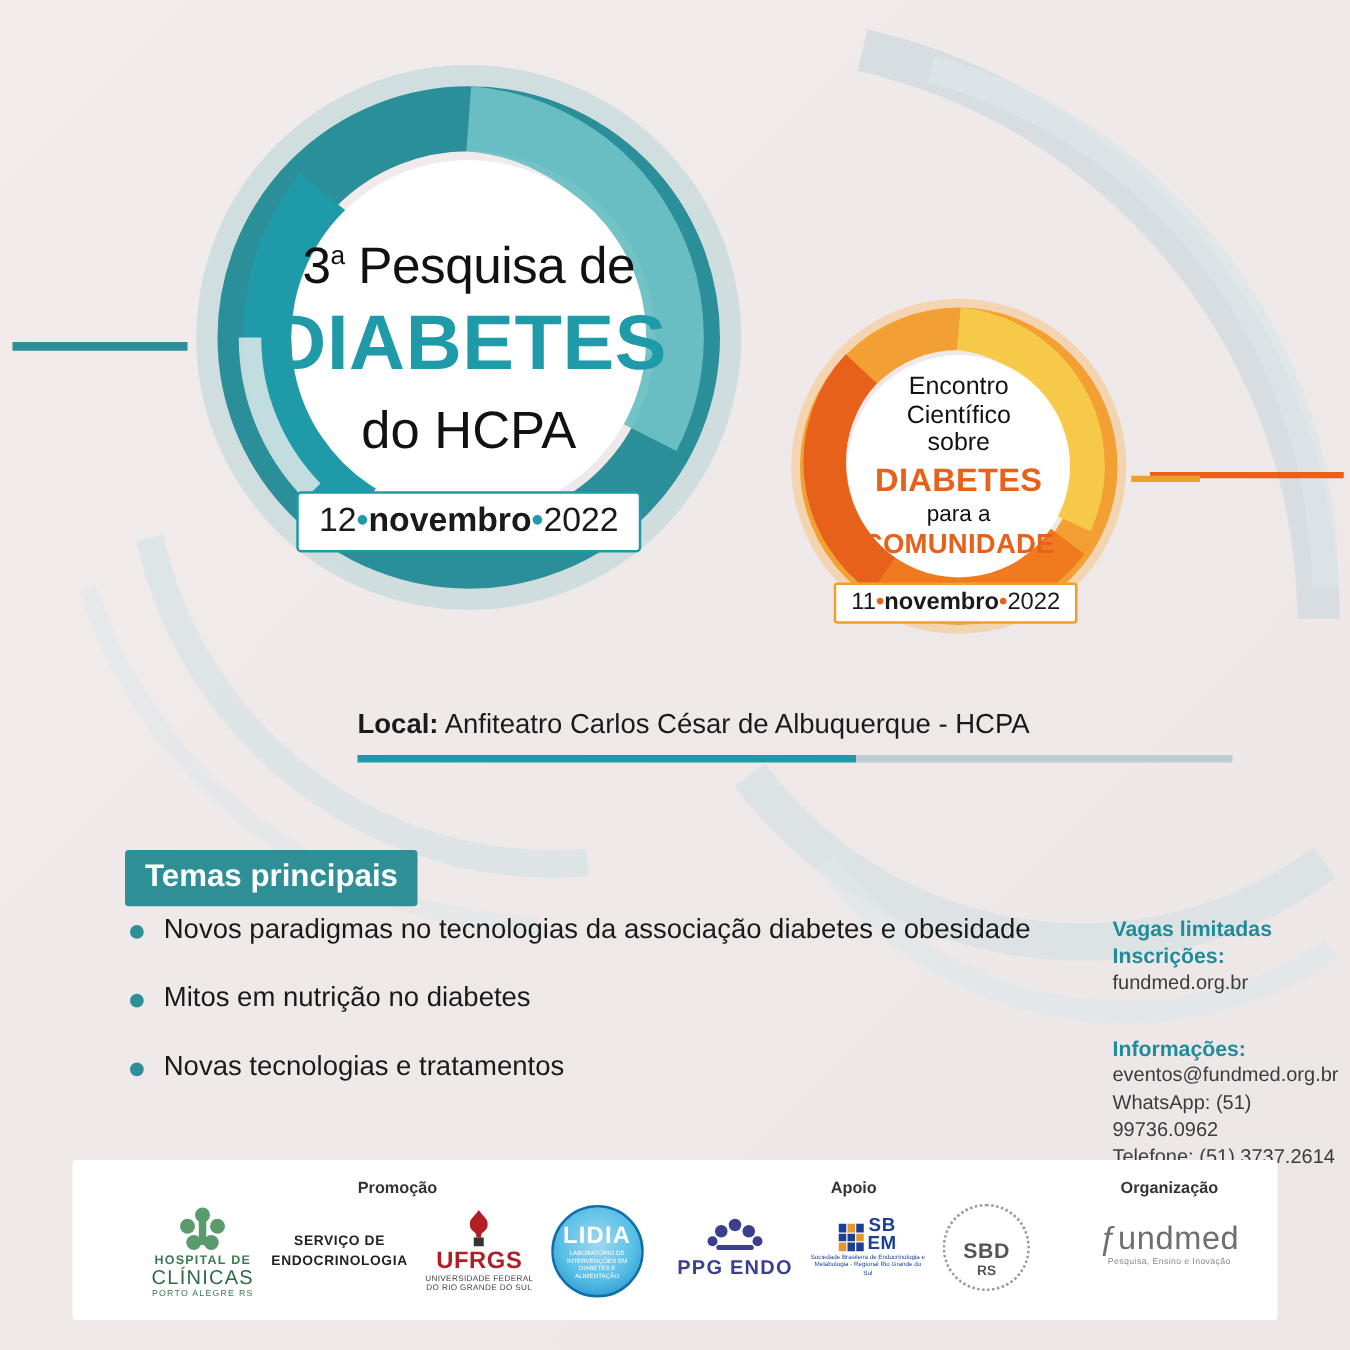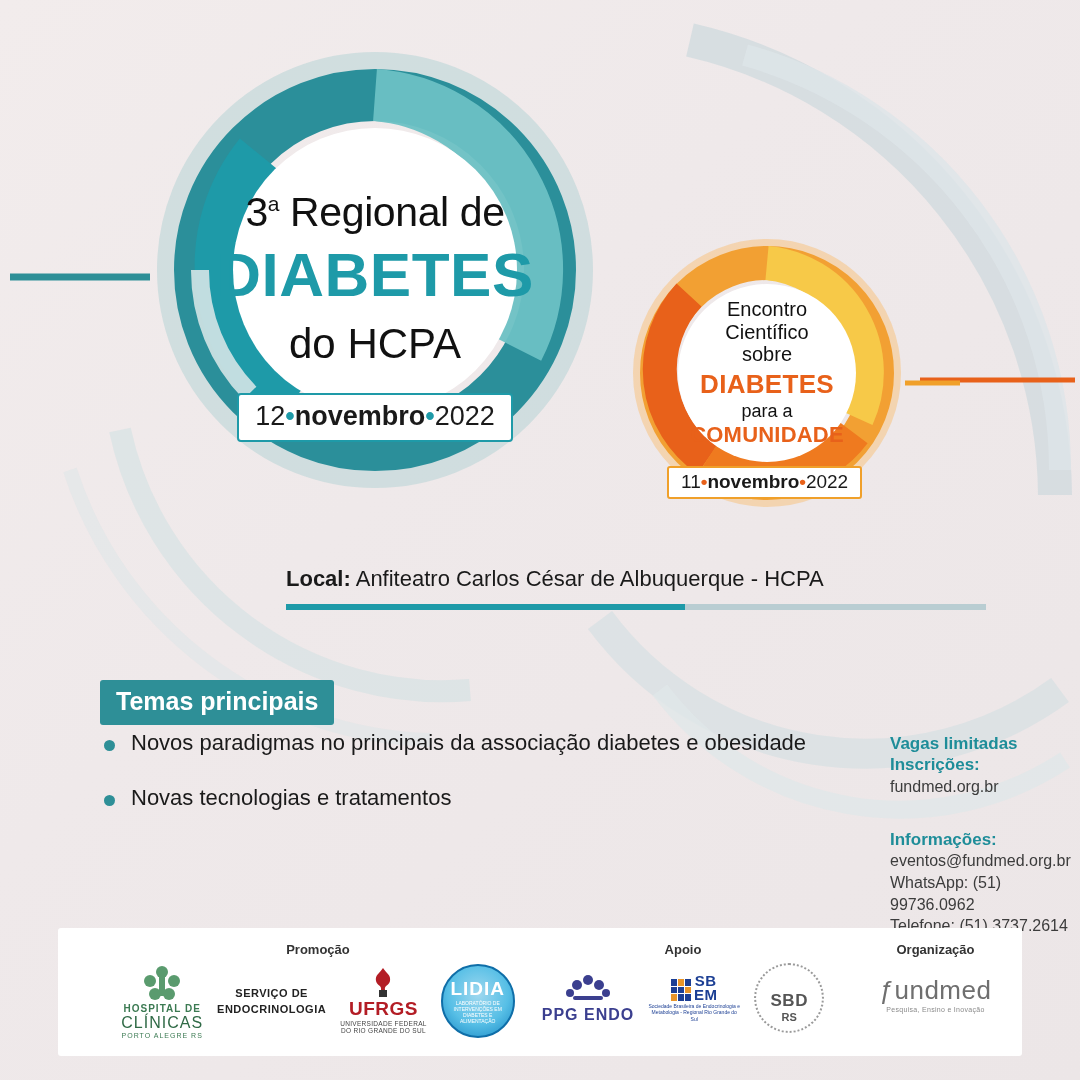--- a/index.html
+++ b/index.html
@@ -189,21 +189,21 @@
       <circle cx="235" cy="235" r="175" fill="none" stroke="#2b8f9a" stroke-width="52"></circle>
       <path d="M235,60 A175,175 0 0 1 378,314" fill="none" stroke="#6cc1c4" stroke-width="52" opacity=".95"></path>
       <path d="M120,120 A175,175 0 0 0 150,370" fill="none" stroke="#1e9aa8" stroke-width="52"></path>
       <circle cx="235" cy="235" r="142" fill="#ffffff"></circle>
       <path d="M60,235 A175,175 0 0 0 110,358" fill="none" stroke="#d3e4e5" stroke-width="18" opacity=".9"></path>
     </svg>
   </div>
 
   <div class="title-block">
     <div class="t-line1">
-      <span>3</span><sup>a</sup><span> Regional de</span>
+      <span>3</span><sup>a</sup><span> Pesquisa de</span>
     </div>
     <div class="t-line2">DIABETES</div>
     <div class="t-line3">do HCPA</div>
     <div class="date-badge">
       <span>12</span><span class="dot-sep">•</span><span class="bold">novembro</span><span class="dot-sep">•</span><span>2022</span>
     </div>
   </div>
 
   <div class="orange-ring-wrap">
     <svg viewBox="0 0 290 290">
@@ -233,21 +233,25 @@
     <span class="bold">Local:</span>
     <span>Anfiteatro Carlos César de Albuquerque - HCPA</span>
   </div>
   <div class="local-rule"></div>
 
   <div class="temas-tag">Temas principais</div>
 
   <div class="temas-list">
     <div class="tema-item">
       <span class="bullet"></span>
-      <span>Novos paradigmas no principais da associação diabetes e obesidade</span>
+      <span>Novos paradigmas no tecnologias da associação diabetes e obesidade</span>
+    </div>
+    <div class="tema-item">
+      <span class="bullet"></span>
+      <span>Mitos em nutrição no diabetes</span>
     </div>
     <div class="tema-item">
       <span class="bullet"></span>
       <span>Novas tecnologias e tratamentos</span>
     </div>
   </div>
 
   <div class="info-col">
     <div class="info-head">Vagas limitadas</div>
     <div class="info-head">Inscrições:</div>

